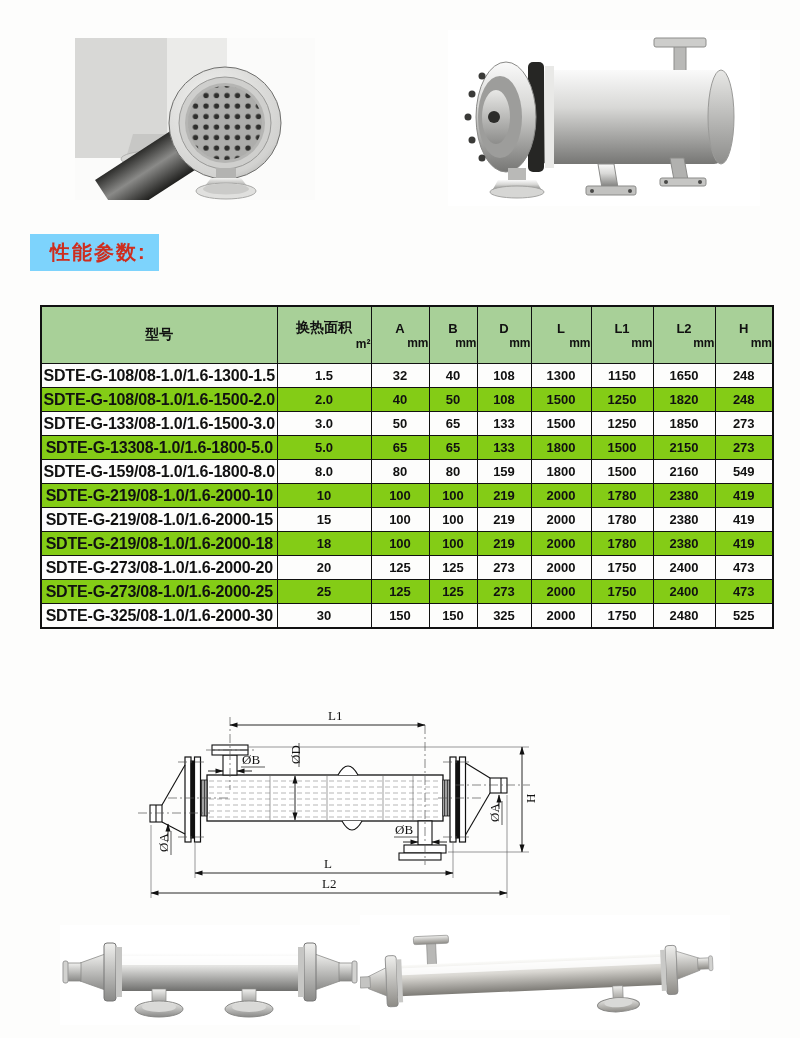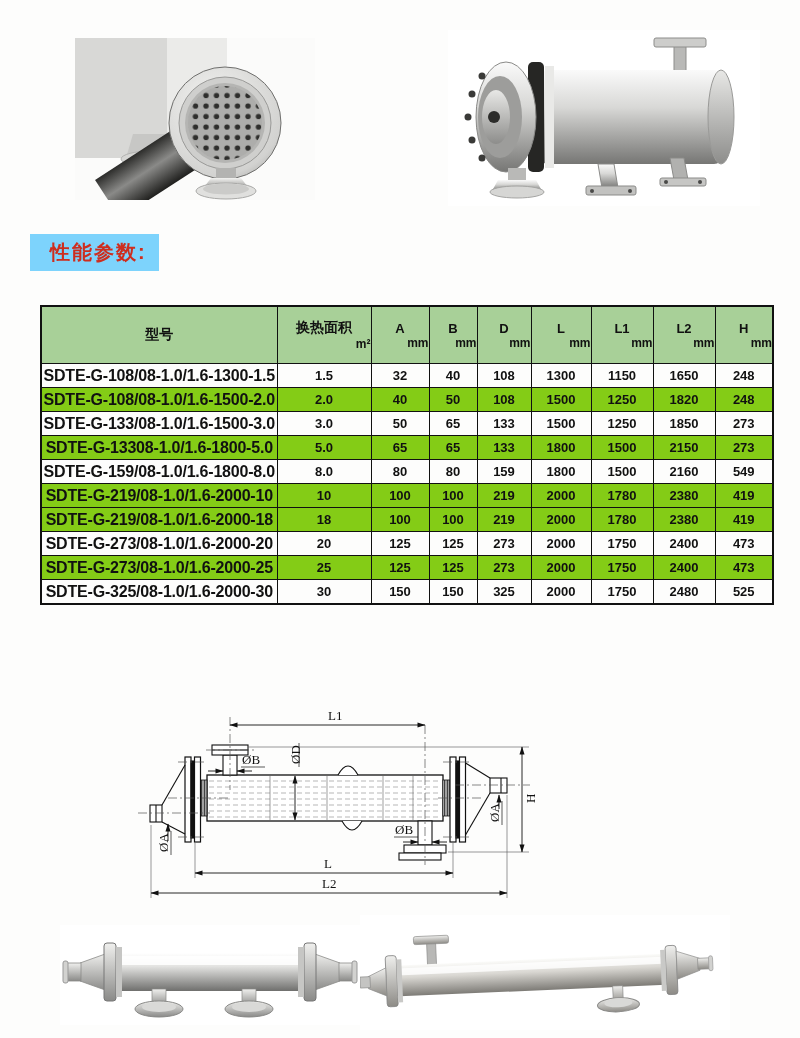--- a/index.html
+++ b/index.html
@@ -252,20 +252,31 @@
       <td class="model">SDTE-G-219/08-1.0/1.6-2000-10</td>
       <td>10</td>
       <td>100</td>
       <td>100</td>
       <td>219</td>
       <td>2000</td>
       <td>1780</td>
       <td>2380</td>
       <td>419</td>
     </tr>
+        <tr>
+      <td class="model">SDTE-G-219/08-1.0/1.6-2000-15</td>
+      <td>15</td>
+      <td>100</td>
+      <td>100</td>
+      <td>219</td>
+      <td>2000</td>
+      <td>1780</td>
+      <td>2380</td>
+      <td>419</td>
+    </tr>
         <tr class="alt">
       <td class="model">SDTE-G-219/08-1.0/1.6-2000-18</td>
       <td>18</td>
       <td>100</td>
       <td>100</td>
       <td>219</td>
       <td>2000</td>
       <td>1780</td>
       <td>2380</td>
       <td>419</td>

